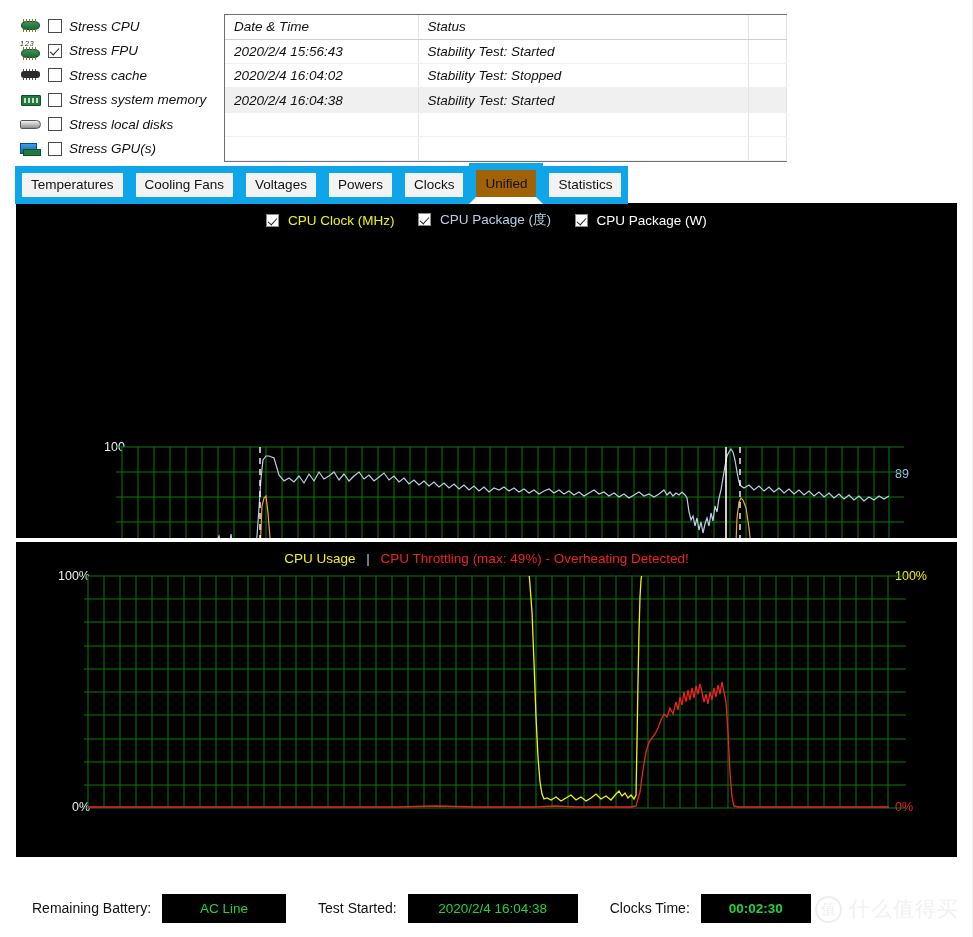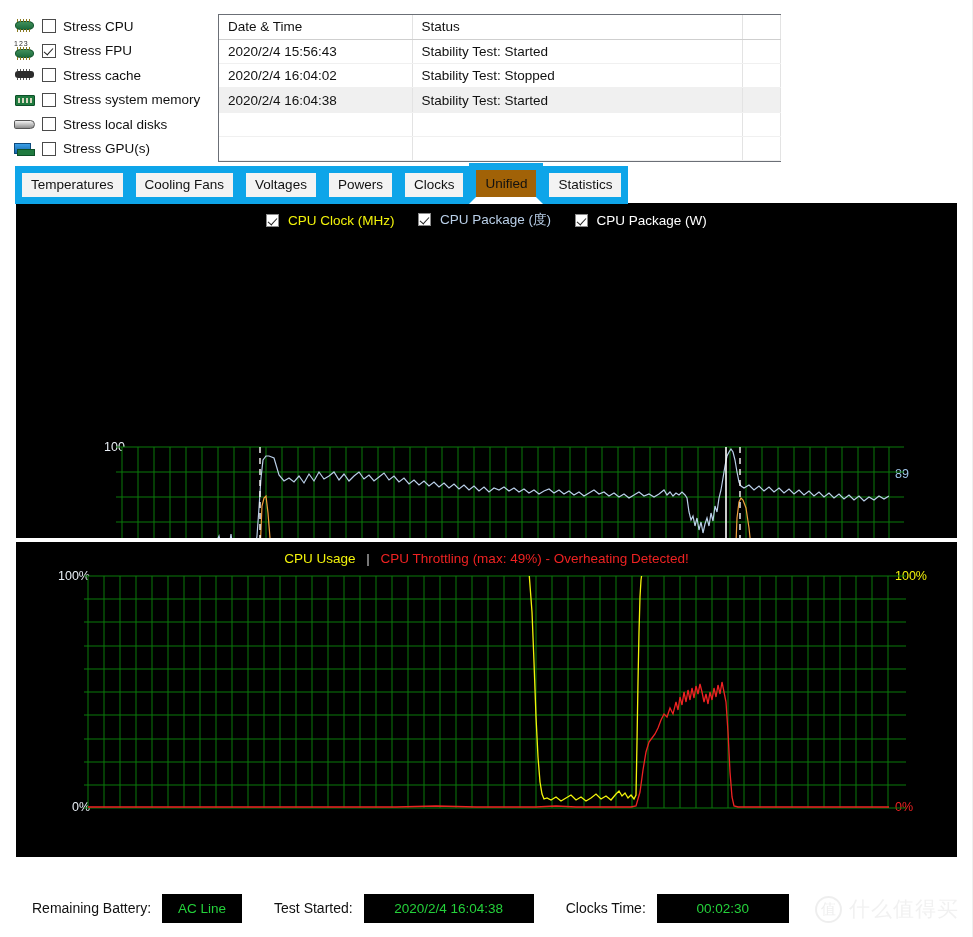--- a/index.html
+++ b/index.html
@@ -8,21 +8,21 @@
     width: 973px; height: 937px;
     background: #ffffff;
     font-family: "Liberation Sans", sans-serif;
     font-size: 13.5px;
     color: #1a1a1a;
     overflow: hidden;
     position: relative;
   }
 
   
-  .top-area { display: flex; padding: 14px 0 0 0; height: 172px; }
+  .top-area { display: flex; padding: 14px 0 0 6px; height: 172px; font-style: italic; }
 
   .stress-list { width: 205px; padding-left: 12px; }
   .stress-row { display: flex; align-items: center; height: 24.5px; }
   .st-icon { width: 26px; height: 20px; flex: 0 0 26px; position: relative; margin-right: 4px; }
   .cbx {
     width: 14px; height: 14px; border: 1px solid #4a4a4a; background: #fff;
     flex: 0 0 14px; margin-right: 7px; position: relative;
   }
   .cbx.on::after {
     content: ""; position: absolute; left: 3px; top: 1px;
@@ -109,21 +109,21 @@
     background: #e6eaec; border: 1px solid #d2d6d8; }
   .slider-thumb { position: absolute; left: 2px; width: 34px; height: 15px;
     background: #0f7bd1; top: 178px; }
 
   
   .statusbar { position: absolute; left: 10px; bottom: 0; width: 973px; height: 58px;
     background: #fff; display: flex; align-items: center; padding-left: 22px; }
   .sb-label { font-size: 14px; color: #111; margin-right: 11px; white-space: nowrap; }
   .sb-val { background: #000; color: #24d13a; font-size: 13.5px;
     padding: 7px 0; text-align: center; margin-right: 32px; white-space: nowrap; }
-  .w-ac { width: 80px; } .w-ts { width: 170px; } .w-et { width: 132px; }
+  .w-ac { width: 124px; } .w-ts { width: 170px; } .w-et { width: 110px; font-weight: bold; }
 
   .watermark { position: absolute; right: 14px; bottom: 14px;
     display: flex; align-items: center; opacity: 0.30; }
   .wm-circle { width: 27px; height: 27px; border-radius: 50%; border: 2px solid #c9c9c9;
     color: #c9c9c9; font-size: 15px; display: flex; align-items: center;
     justify-content: center; margin-right: 7px; }
   .wm-text { color: #d2d2d2; font-size: 21px; letter-spacing: 1px; }
 
   .divider-r { position: absolute; right: 0; top: 0; bottom: 0; width: 1px; background: #efefef; }
 </style>

